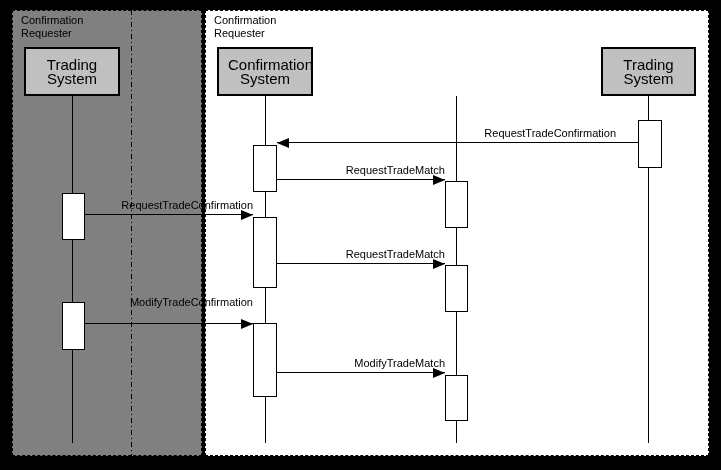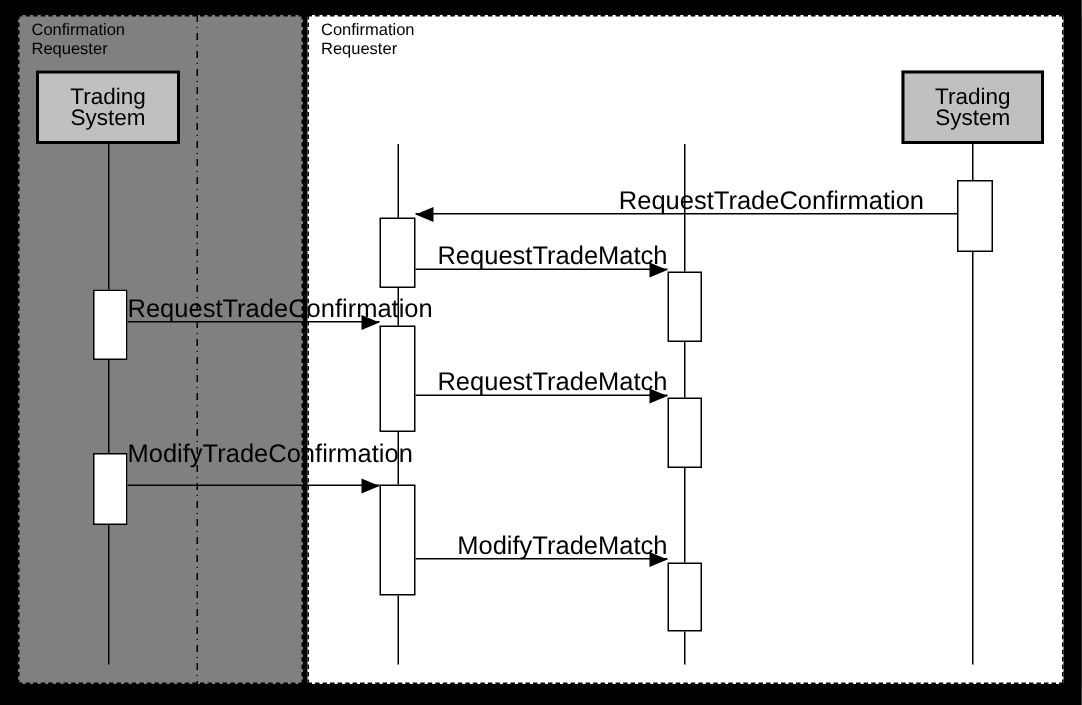--- a/index.html
+++ b/index.html
@@ -36,21 +36,21 @@
   .arrow-right {
     position:absolute; width:0; height:0;
     border-top:5px solid transparent; border-bottom:5px solid transparent;
     border-left:12px solid var(--line,#000);
   }
   .arrow-left {
     position:absolute; width:0; height:0;
     border-top:5px solid transparent; border-bottom:5px solid transparent;
     border-right:12px solid var(--line,#000);
   }
-  .msg-label { position:absolute; font-size:17px; line-height:13px; white-space:nowrap; }
+  .msg-label { position:absolute; font-size:11px; line-height:13px; white-space:nowrap; }
   .ta-c { text-align:right; }
   .ta-r { text-align:right; }
 </style>
 </head>
 <body>
 
 <div id="canvas" style="--canvas-bg: #000000; --requester-bg: #808080; --provider-bg: #ffffff; --actor-bg: #c0c0c0; --activation-bg: #ffffff; --line: #000000;">
 
   <div class="package pkg-requester">
     <div class="pkg-label">Confirmation Requester</div>
@@ -60,20 +60,23 @@
   </div>
   <div class="divider"></div>
 
   <div class="lifeline" style="left:72px"></div>
   <div class="lifeline" style="left:265px"></div>
   <div class="lifeline" style="left:456px"></div>
   <div class="lifeline" style="left:648px"></div>
 
   <div class="actor" style="left:24px;width:96px">
     <div class="actor-label">Trading System</div>
+  </div>
+  <div class="actor" style="left:217px;width:96px">
+    <div class="actor-label">Confirmation System</div>
   </div>
   <div class="actor" style="left:601px;width:95px">
     <div class="actor-label">Trading System</div>
   </div>
 
   <div class="activation" style="left:638px;top:120px;width:24px;height:48px"></div>
   <div class="activation" style="left:253px;top:145px;width:24px;height:47px"></div>
   <div class="activation" style="left:445px;top:181px;width:23px;height:47px"></div>
   <div class="activation" style="left:62px;top:193px;width:23px;height:47px"></div>
   <div class="activation" style="left:253px;top:217px;width:24px;height:71px"></div>

